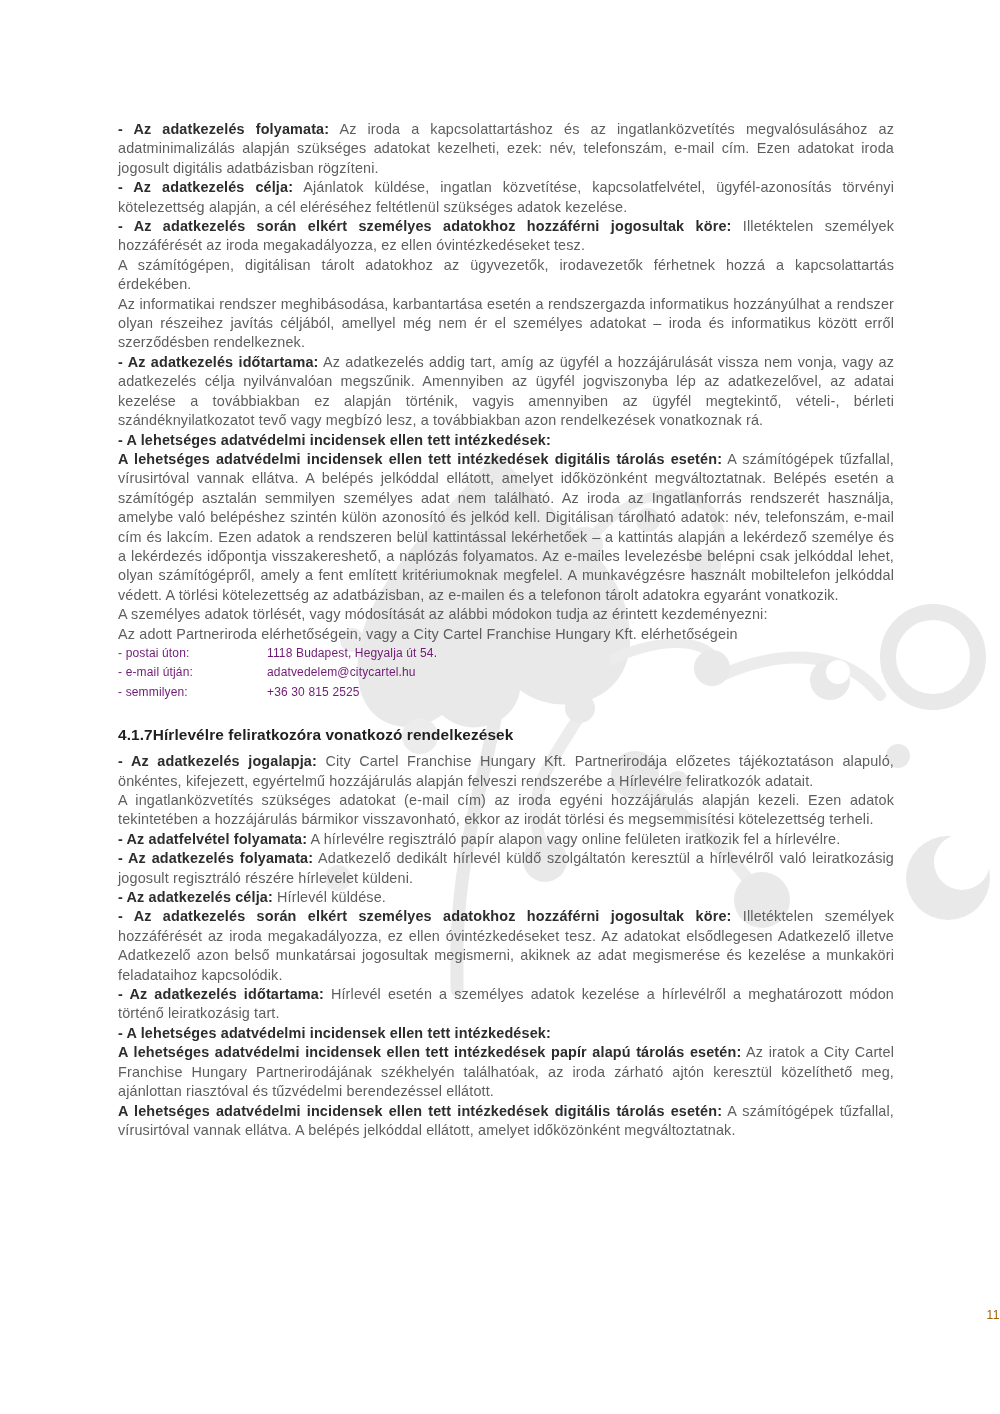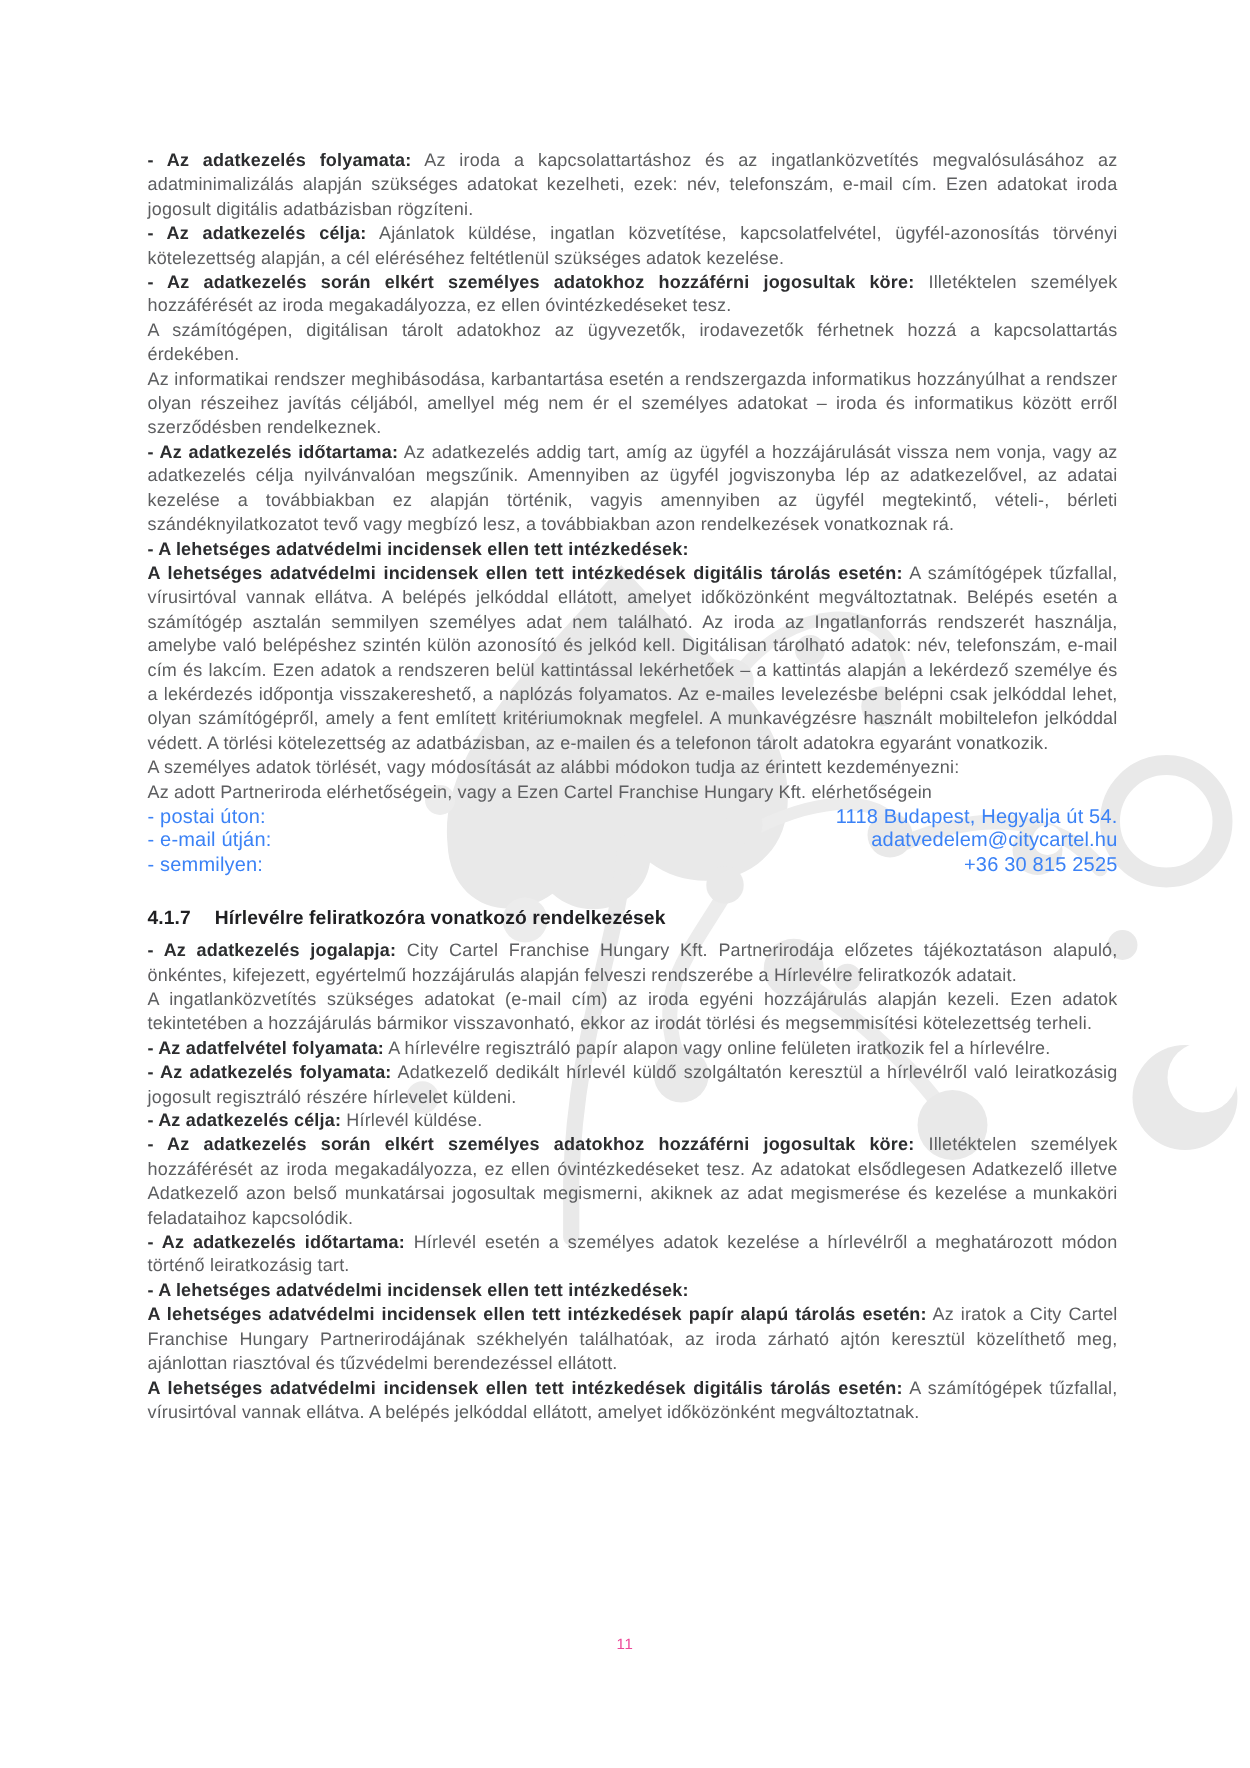--- a/index.html
+++ b/index.html
@@ -33,43 +33,42 @@
     letter-spacing:0.15px;
     color:#5d5e60;
     text-align:justify;
   }
   .para .lead{
     font-weight:bold;
     color:#2c2d2f;
   }
   .contact-row{
     display:flex;
-    font-size:16px;
+    font-size:12px;
     line-height:19.4px;
     letter-spacing:0.15px;
-    color:#3b82f6;
-    justify-content:space-between;
+    color:#701a75;
   }
   .contact-label{width:149px;flex:0 0 149px;}
   .sec-heading{
     margin:23px 0 7px 0;
     font-size:15.4px;
     line-height:20px;
     font-weight:bold;
     color:#1f1f21;
     letter-spacing:0.1px;
   }
-  .sec-heading .sec-number{margin-right:19px;}
+  .sec-heading .sec-number{}
   .page-number{
     position:absolute;
     left:0;right:0;
     top:1308px;
-    text-align:center;
+    text-align:right;
     font-size:12px;
-    color:#ec4899;
+    color:#a16207;
     letter-spacing:0.5px;
     z-index:1;
   }
 </style>
 </head>
 <body>
 
 <div class="page">
 
   <svg class="watermark" viewBox="0 0 710 560" xmlns="http://www.w3.org/2000/svg" aria-hidden="true">
@@ -106,21 +105,21 @@
 
     <p class="para"><strong class="lead">- Az adatkezelés folyamata:</strong><span> Az iroda a kapcsolattartáshoz és az ingatlanközvetítés megvalósulásához az adatminimalizálás alapján szükséges adatokat kezelheti, ezek: név, telefonszám, e-mail cím. Ezen adatokat iroda jogosult digitális adatbázisban rögzíteni.</span></p>
     <p class="para"><strong class="lead">- Az adatkezelés célja:</strong><span> Ajánlatok küldése, ingatlan közvetítése, kapcsolatfelvétel, ügyfél-azonosítás törvényi kötelezettség alapján, a cél eléréséhez feltétlenül szükséges adatok kezelése.</span></p>
     <p class="para"><strong class="lead">- Az adatkezelés során elkért személyes adatokhoz hozzáférni jogosultak köre:</strong><span> Illetéktelen személyek hozzáférését az iroda megakadályozza, ez ellen óvintézkedéseket tesz.</span></p>
     <p class="para"><strong class="lead"></strong><span>A számítógépen, digitálisan tárolt adatokhoz az ügyvezetők, irodavezetők férhetnek hozzá a kapcsolattartás érdekében.</span></p>
     <p class="para"><strong class="lead"></strong><span>Az informatikai rendszer meghibásodása, karbantartása esetén a rendszergazda informatikus hozzányúlhat a rendszer olyan részeihez javítás céljából, amellyel még nem ér el személyes adatokat – iroda és informatikus között erről szerződésben rendelkeznek.</span></p>
     <p class="para"><strong class="lead">- Az adatkezelés időtartama:</strong><span> Az adatkezelés addig tart, amíg az ügyfél a hozzájárulását vissza nem vonja, vagy az adatkezelés célja nyilvánvalóan megszűnik. Amennyiben az ügyfél jogviszonyba lép az adatkezelővel, az adatai kezelése a továbbiakban ez alapján történik, vagyis amennyiben az ügyfél megtekintő, vételi-, bérleti szándéknyilatkozatot tevő vagy megbízó lesz, a továbbiakban azon rendelkezések vonatkoznak rá.</span></p>
     <p class="para"><strong class="lead">- A lehetséges adatvédelmi incidensek ellen tett intézkedések:</strong><span></span></p>
     <p class="para"><strong class="lead">A lehetséges adatvédelmi incidensek ellen tett intézkedések digitális tárolás esetén:</strong><span> A számítógépek tűzfallal, vírusirtóval vannak ellátva. A belépés jelkóddal ellátott, amelyet időközönként megváltoztatnak. Belépés esetén a számítógép asztalán semmilyen személyes adat nem található. Az iroda az Ingatlanforrás rendszerét használja, amelybe való belépéshez szintén külön azonosító és jelkód kell. Digitálisan tárolható adatok: név, telefonszám, e-mail cím és lakcím. Ezen adatok a rendszeren belül kattintással lekérhetőek – a kattintás alapján a lekérdező személye és a lekérdezés időpontja visszakereshető, a naplózás folyamatos. Az e-mailes levelezésbe belépni csak jelkóddal lehet, olyan számítógépről, amely a fent említett kritériumoknak megfelel. A munkavégzésre használt mobiltelefon jelkóddal védett. A törlési kötelezettség az adatbázisban, az e-mailen és a telefonon tárolt adatokra egyaránt vonatkozik.</span></p>
     <p class="para"><strong class="lead"></strong><span>A személyes adatok törlését, vagy módosítását az alábbi módokon tudja az érintett kezdeményezni:</span></p>
-    <p class="para"><strong class="lead"></strong><span>Az adott Partneriroda elérhetőségein, vagy a Ezen Cartel Franchise Hungary Kft. elérhetőségein</span></p>
+    <p class="para"><strong class="lead"></strong><span>Az adott Partneriroda elérhetőségein, vagy a City Cartel Franchise Hungary Kft. elérhetőségein</span></p>
 
     <div class="contact-row">
       <span class="contact-label">- postai úton:</span>
       <span class="contact-value">1118 Budapest, Hegyalja út 54.</span>
     </div>
     <div class="contact-row">
       <span class="contact-label">- e-mail útján:</span>
       <span class="contact-value">adatvedelem@citycartel.hu</span>
     </div>
     <div class="contact-row">

